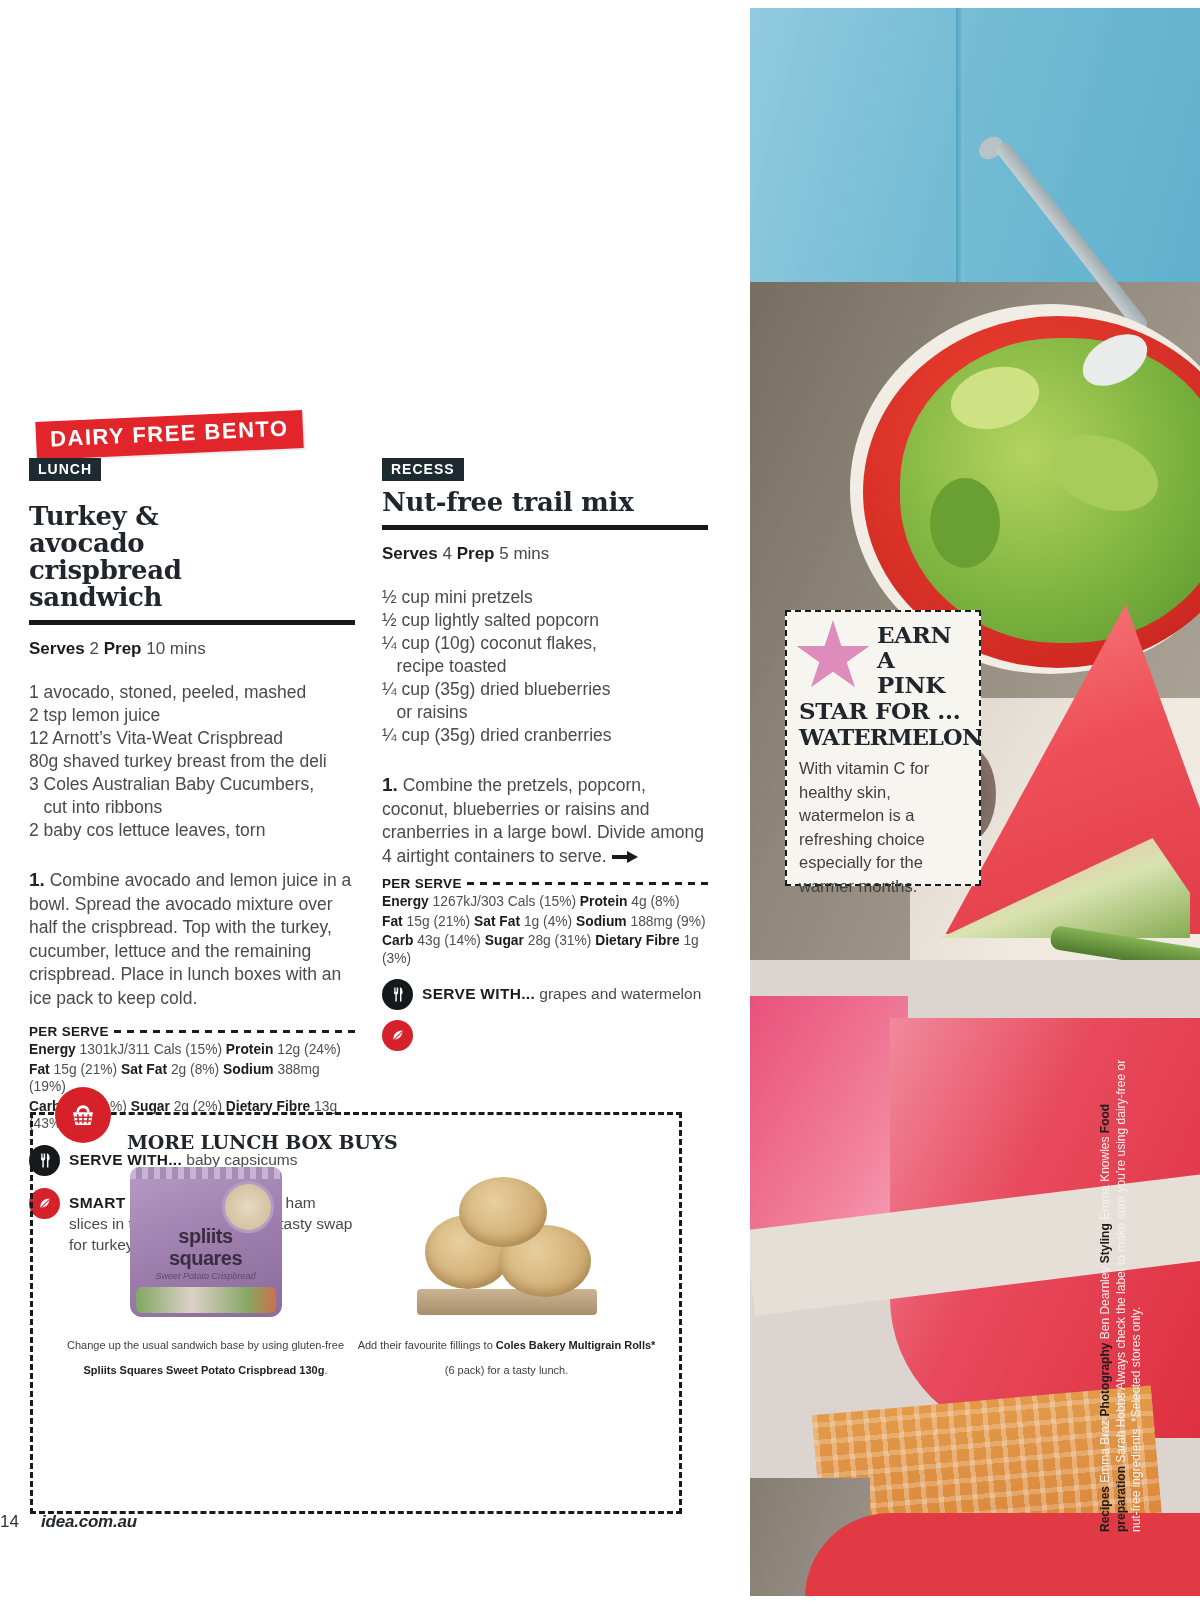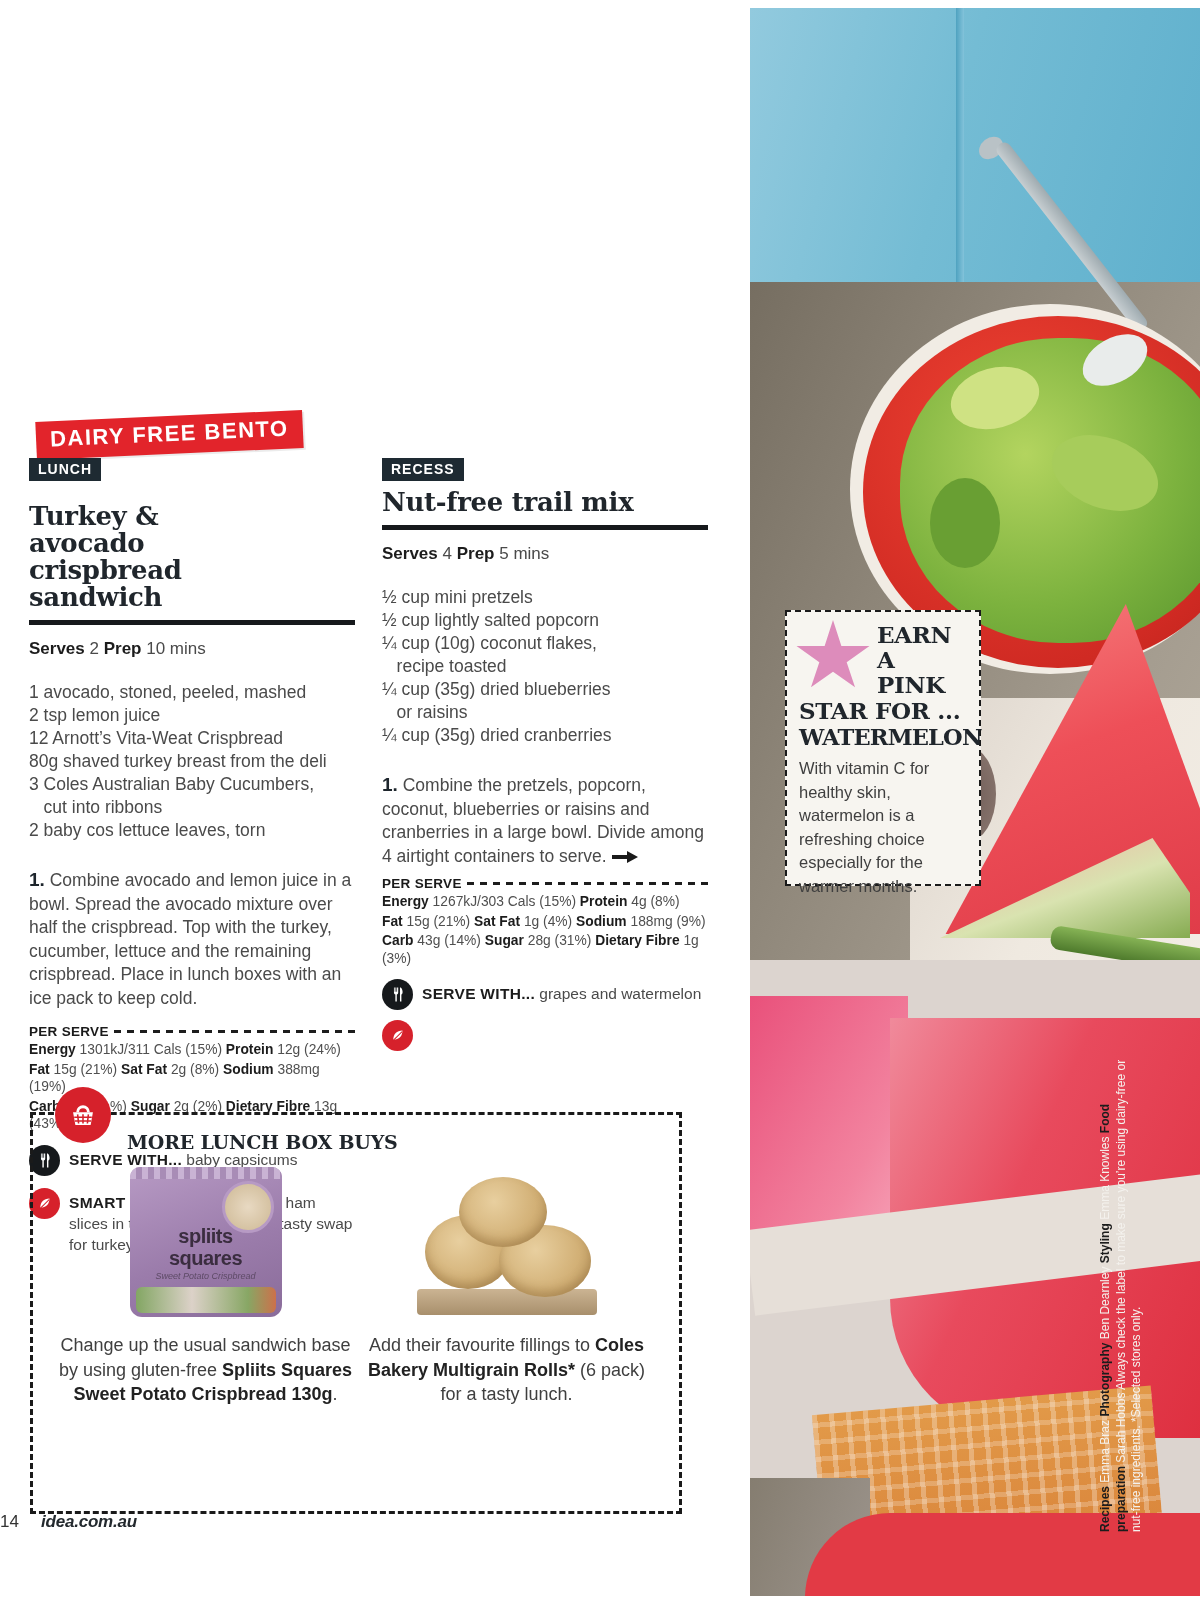--- a/index.html
+++ b/index.html
@@ -83,21 +83,21 @@
   .bag-window { position:absolute; right:8px; top:14px; width:52px; height:52px; border-radius:50%; background:radial-gradient(#e8d9c2,#cdb894); border:3px solid #b79ac4; }
   .bag-text { position:absolute; left:0; top:58px; width:100%; text-align:center; color:#3a2d3f; font-weight:bold; font-size:20px; line-height:22px; letter-spacing:-0.5px; }
   .bag-sub { position:absolute; left:0; top:104px; width:100%; text-align:center; color:#5d4a66; font-size:9px; font-style:italic; }
   .bag-veg { position:absolute; left:6px; bottom:4px; width:140px; height:26px; background:linear-gradient(90deg,#7fae57,#e9e2cf 40%,#86b05a 80%,#d7713c); border-radius:6px; opacity:0.85; }
   .rolls { position:relative; width:200px; height:150px; }
   .board { position:absolute; left:10px; bottom:2px; width:180px; height:26px; background:linear-gradient(#cbb493,#a88f6c); border-radius:4px; }
   .roll { position:absolute; border-radius:50%; background:radial-gradient(circle at 40% 35%,#e8cf9f,#d2b076 60%,#b9955c); box-shadow:inset 0 -6px 10px rgba(120,85,40,0.35); }
   .roll.r1 { left:18px; top:48px; width:86px; height:74px; }
   .roll.r2 { left:92px; top:58px; width:92px; height:72px; }
   .roll.r3 { left:52px; top:10px; width:88px; height:70px; }
-  .caption { margin-top:16px; text-align:center; font-size:18px; line-height:24.5px; color:#3f3f3f; max-width:300px; }
+  .caption { margin-top:16px; text-align:center; font-size:11px; line-height:24.5px; color:#3f3f3f; max-width:300px; }
   .caption .sb { color:#222; }
 
   
   #credits { left:1098px; top:1532px; width:485px; height:60px; transform:rotate(-90deg); transform-origin:0 0; color:#f4f2ee; font-size:12px; line-height:15.5px; }
   #credits .sb { font-weight:bold; }
   #footer { left:0; top:1512px; width:400px; display:flex; align-items:flex-end; }
   .page-num { font-size:17px; color:#333; margin-right:22px; }
   .site { font-size:17px; font-weight:bold; font-style:italic; color:#23292e; letter-spacing:-0.2px; }
 
   

